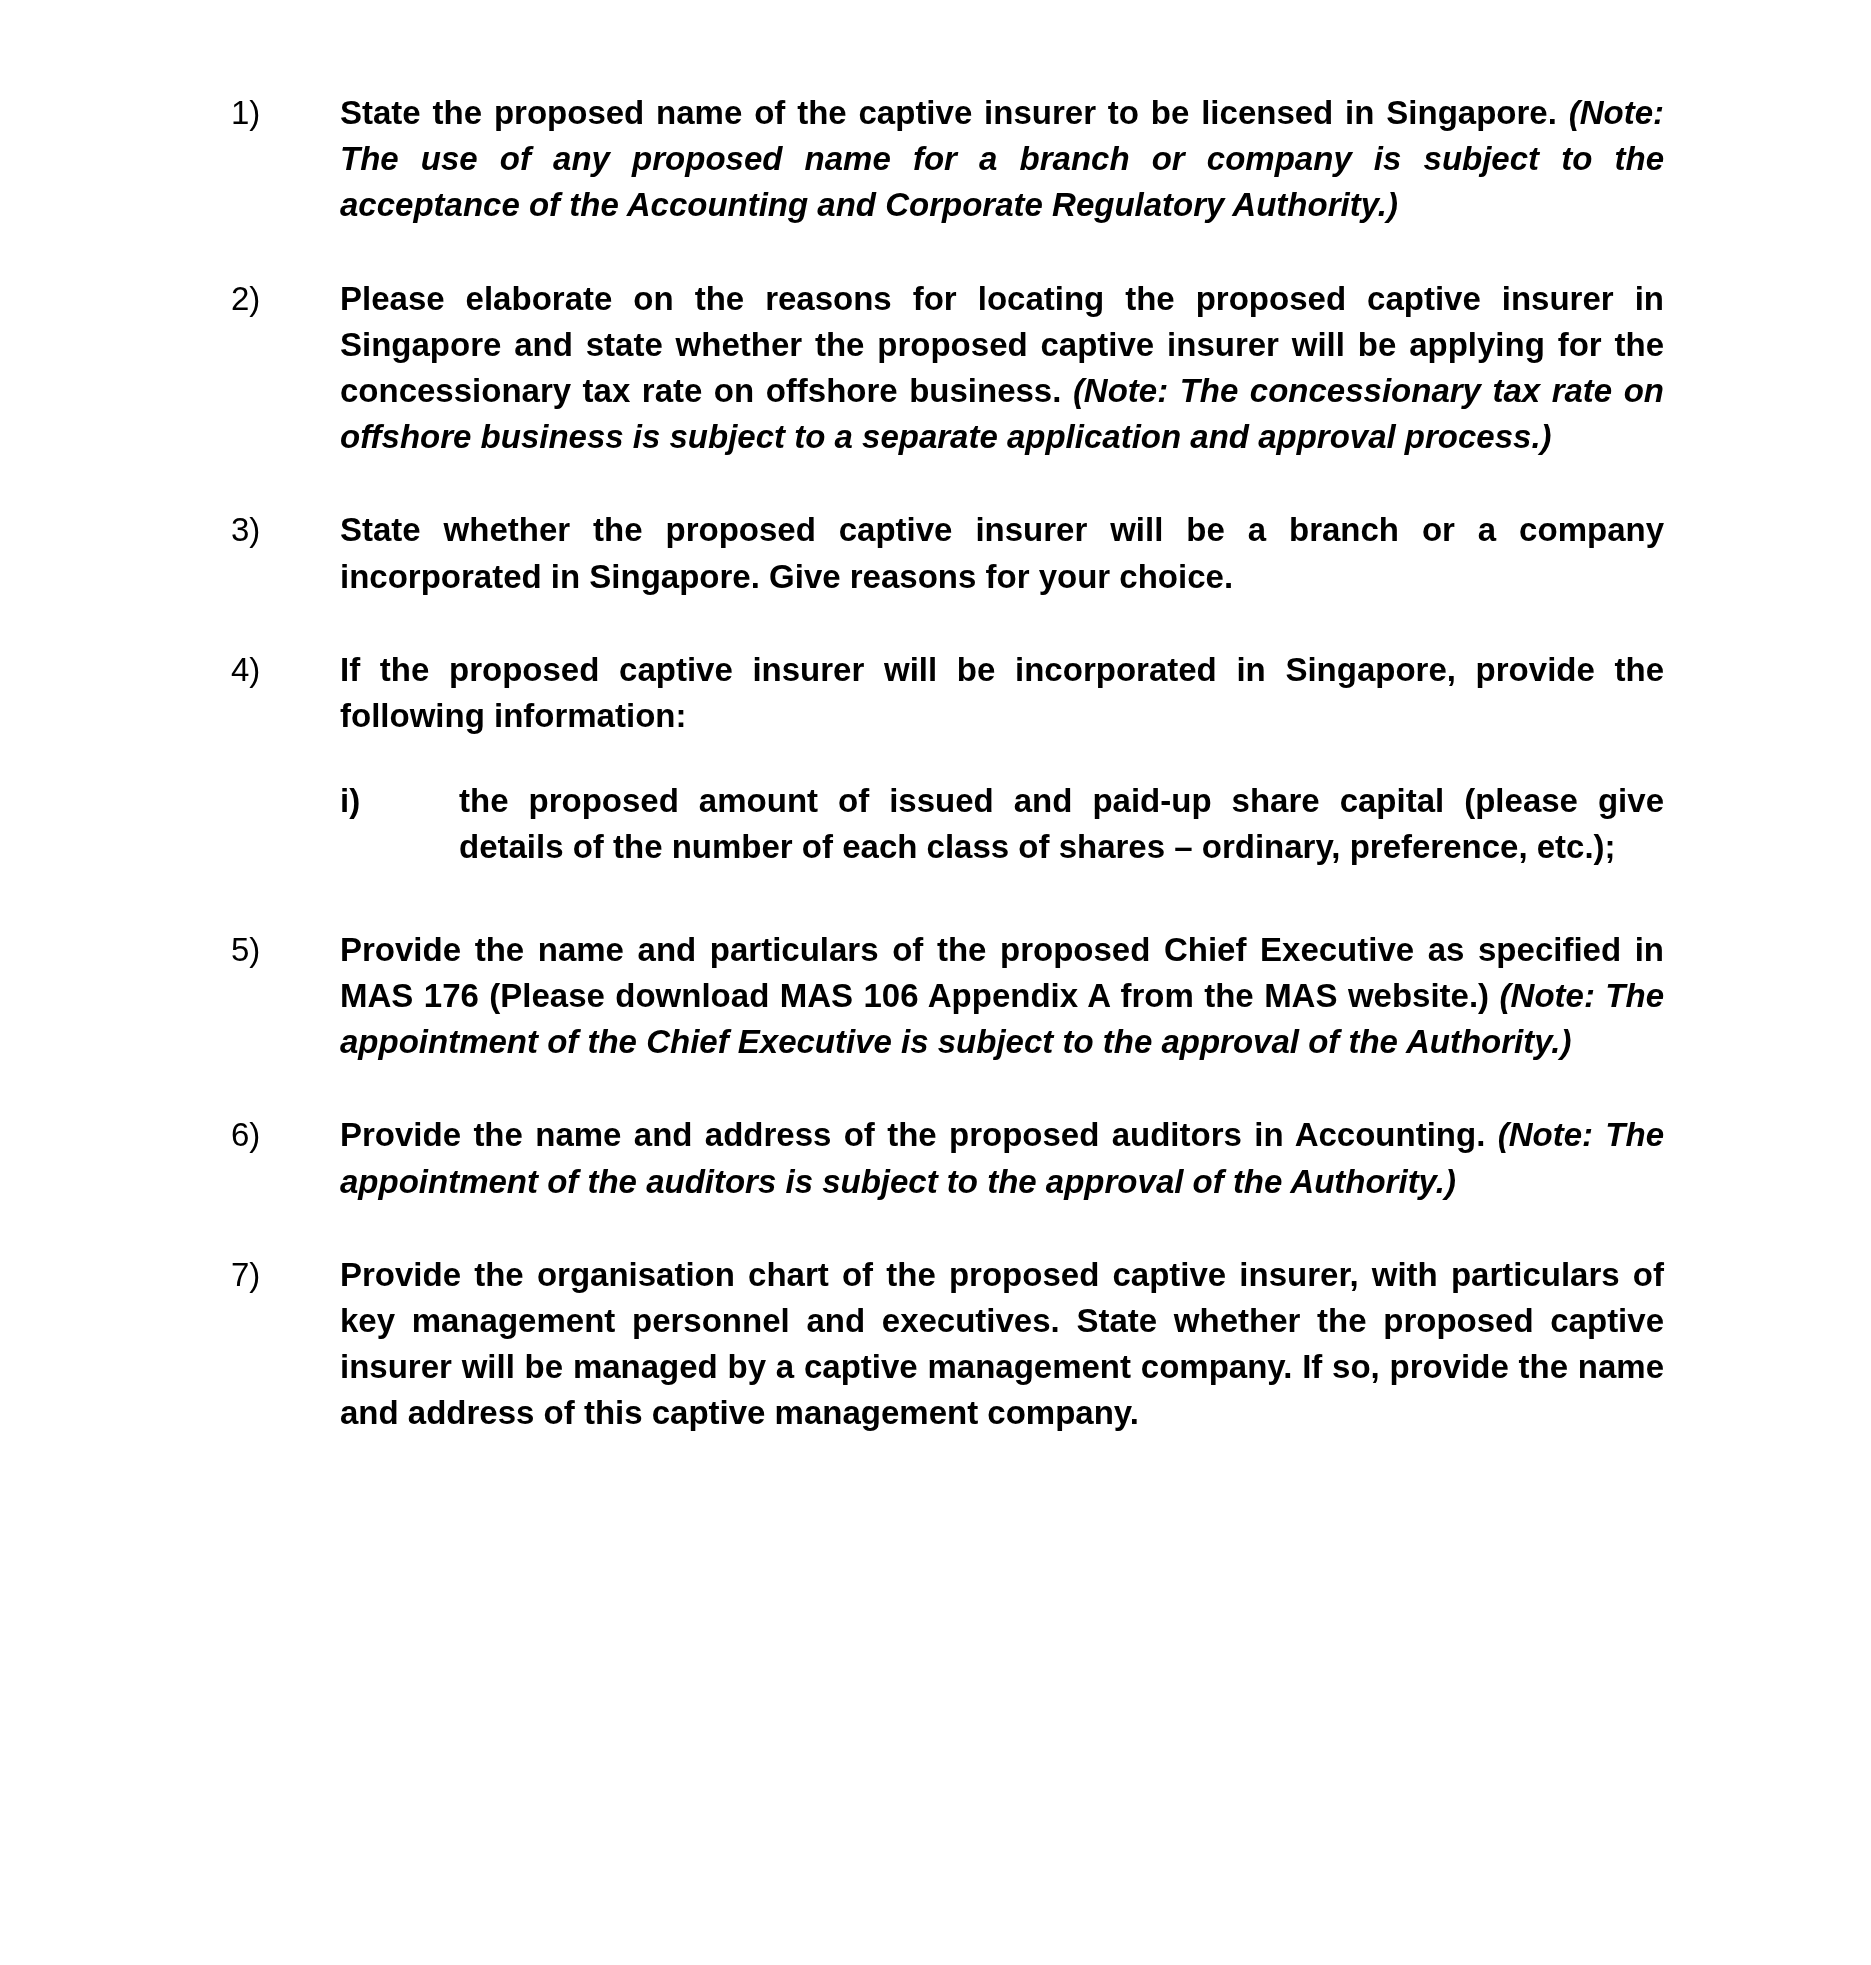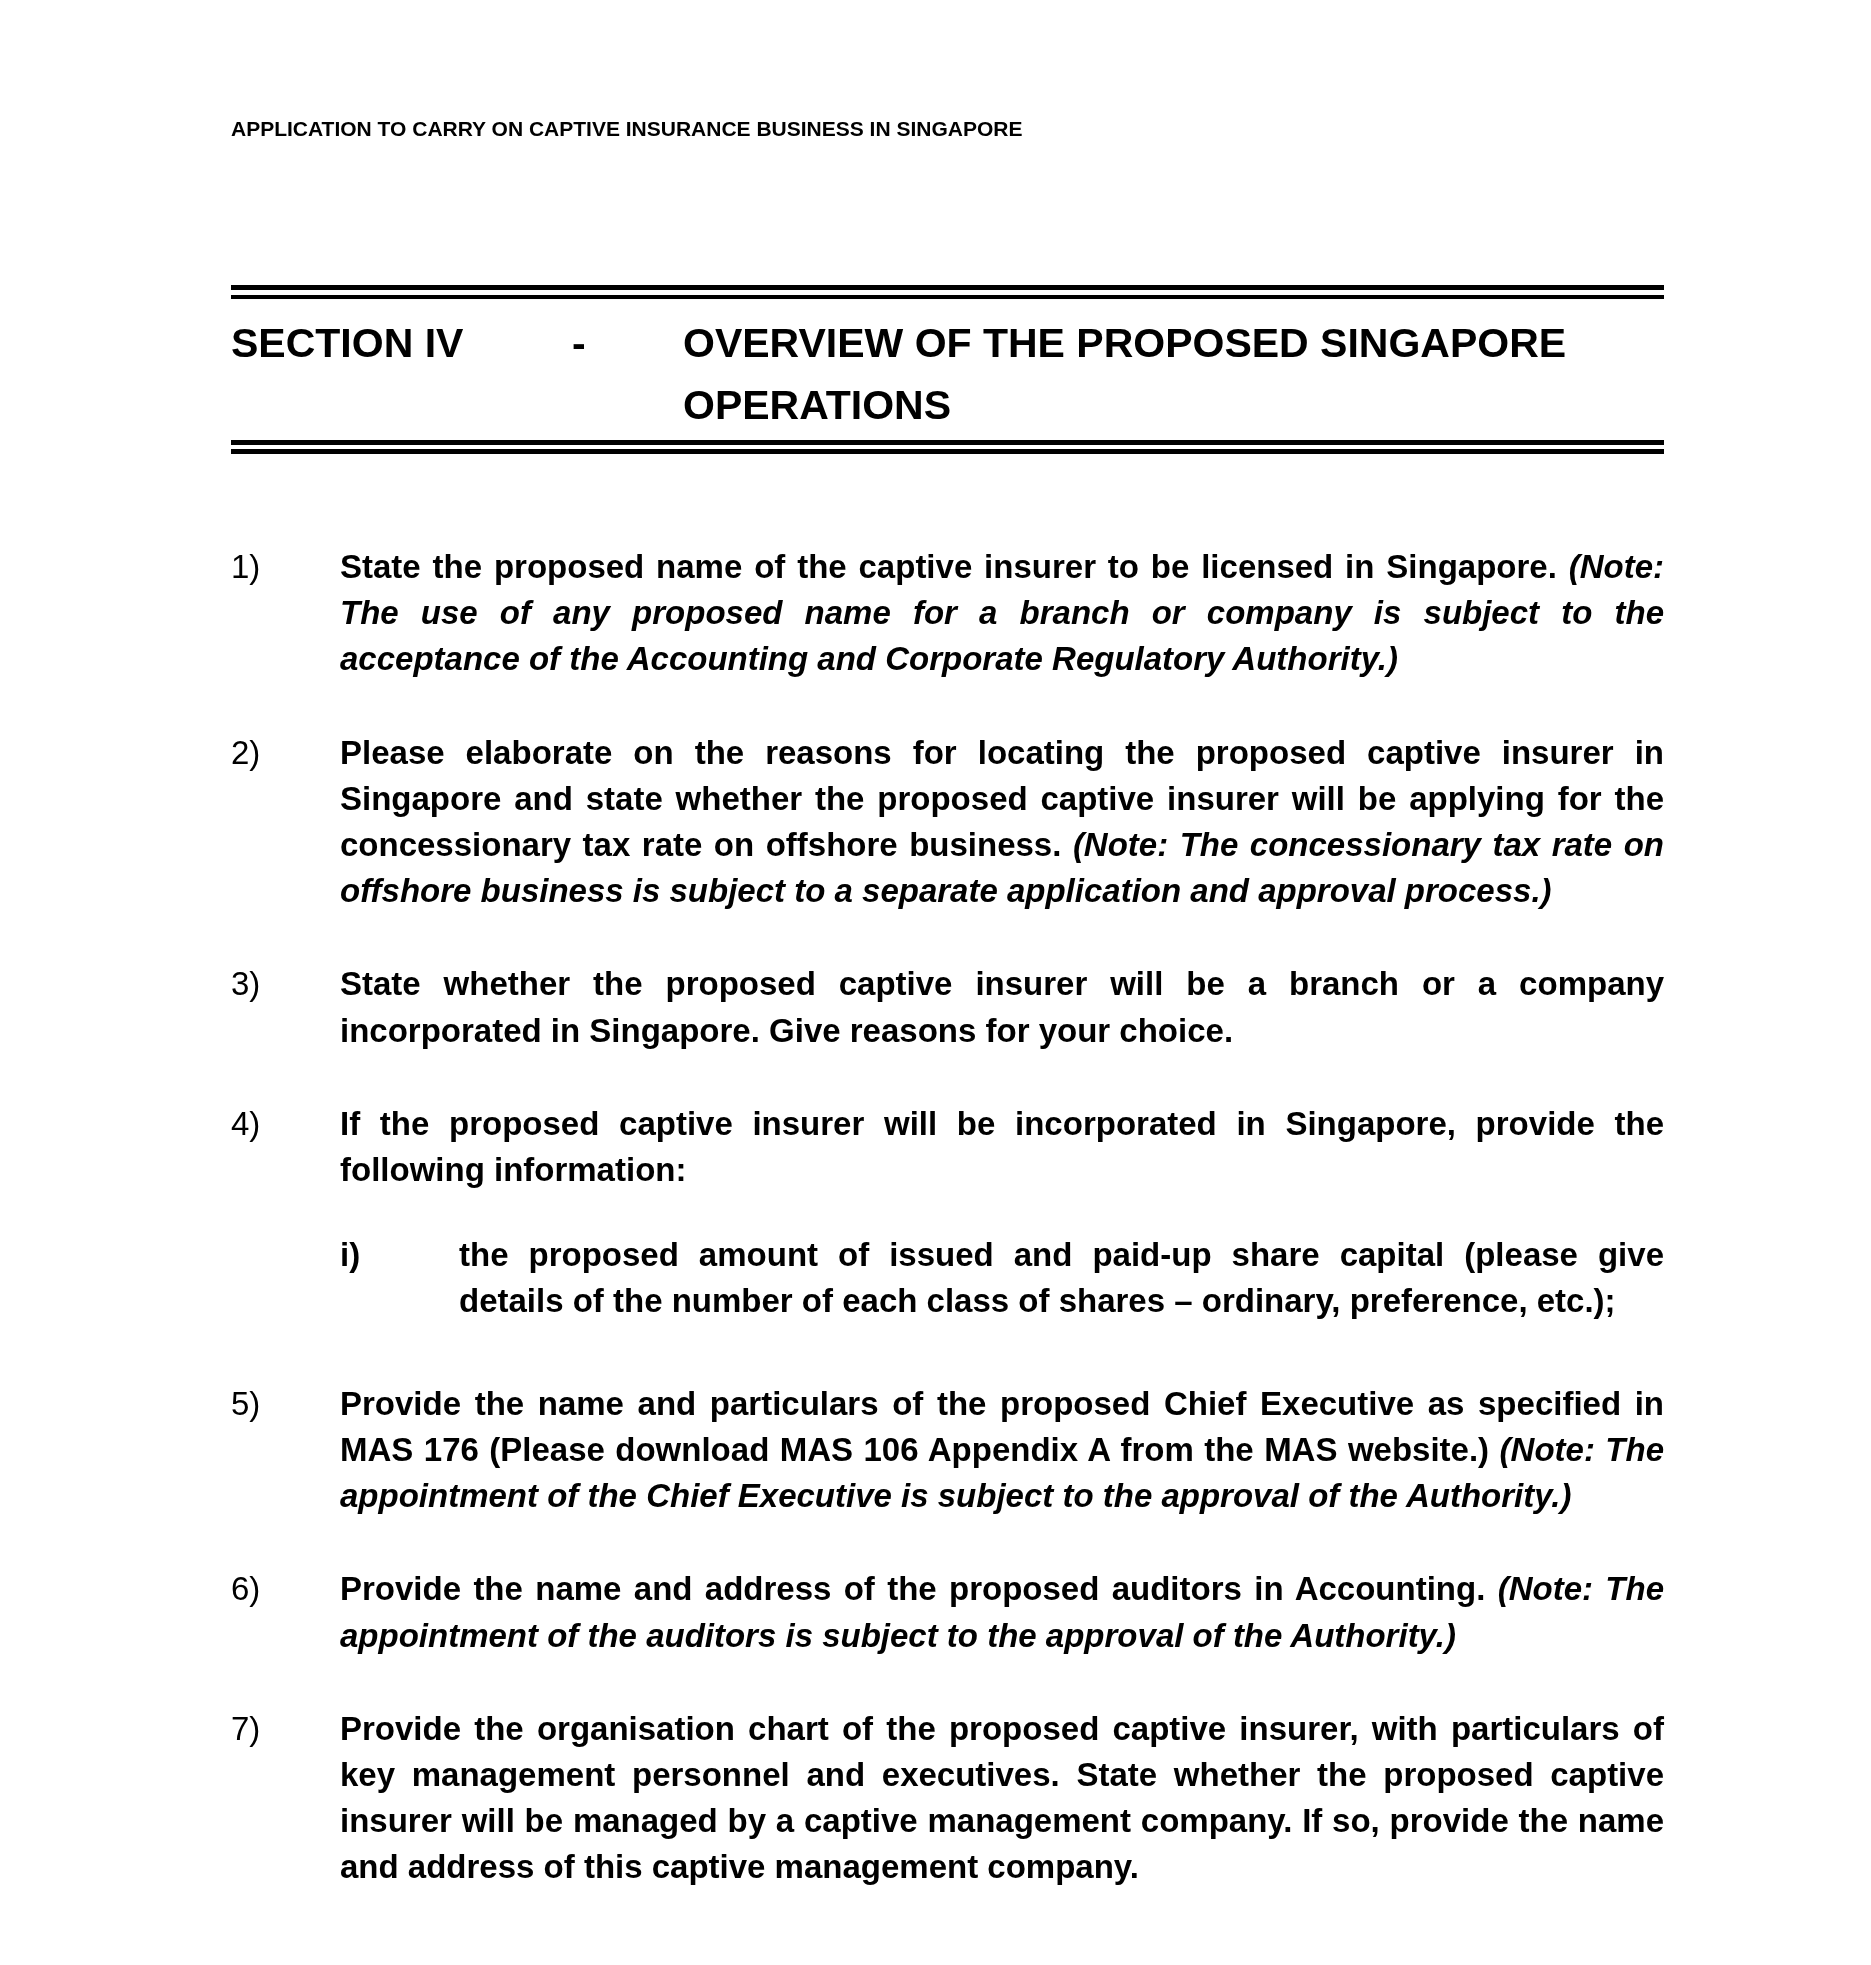--- a/index.html
+++ b/index.html
@@ -55,39 +55,21 @@
     margin-bottom: 9.4px;
   }
   .subitem-text { text-align: justify; }
 </style>
 </head>
 <body>
 
 <div class="page">
   <div class="content">
 
-    <div class="doc-header">APPLICATION TO CARRY ON CAPTIVE INSURANCE BUSINESS IN SINGAPORE</div>
 
-    <div class="section-block">
-      <div class="rules">
-        <div class="rule"></div>
-        <div class="rule-gap"></div>
-        <div class="rule"></div>
-      </div>
-      <div class="section-heading">
-        <div>SECTION IV</div>
-        <div>-</div>
-        <div>OVERVIEW OF THE PROPOSED SINGAPORE OPERATIONS</div>
-      </div>
-      <div class="rules">
-        <div class="rule"></div>
-        <div class="rule-gap"></div>
-        <div class="rule"></div>
-      </div>
-    </div>
 
     <div class="list">
 
       <div class="item">
         <div class="item-num">1)</div>
         <div class="item-text"><span>State the proposed name of the captive insurer to be licensed in Singapore.</span>
           <em class="note">(Note: The use of any proposed name for a branch or company is subject to the acceptance of the Accounting and Corporate Regulatory Authority.)</em></div>
       </div>
 
       <div class="item">

